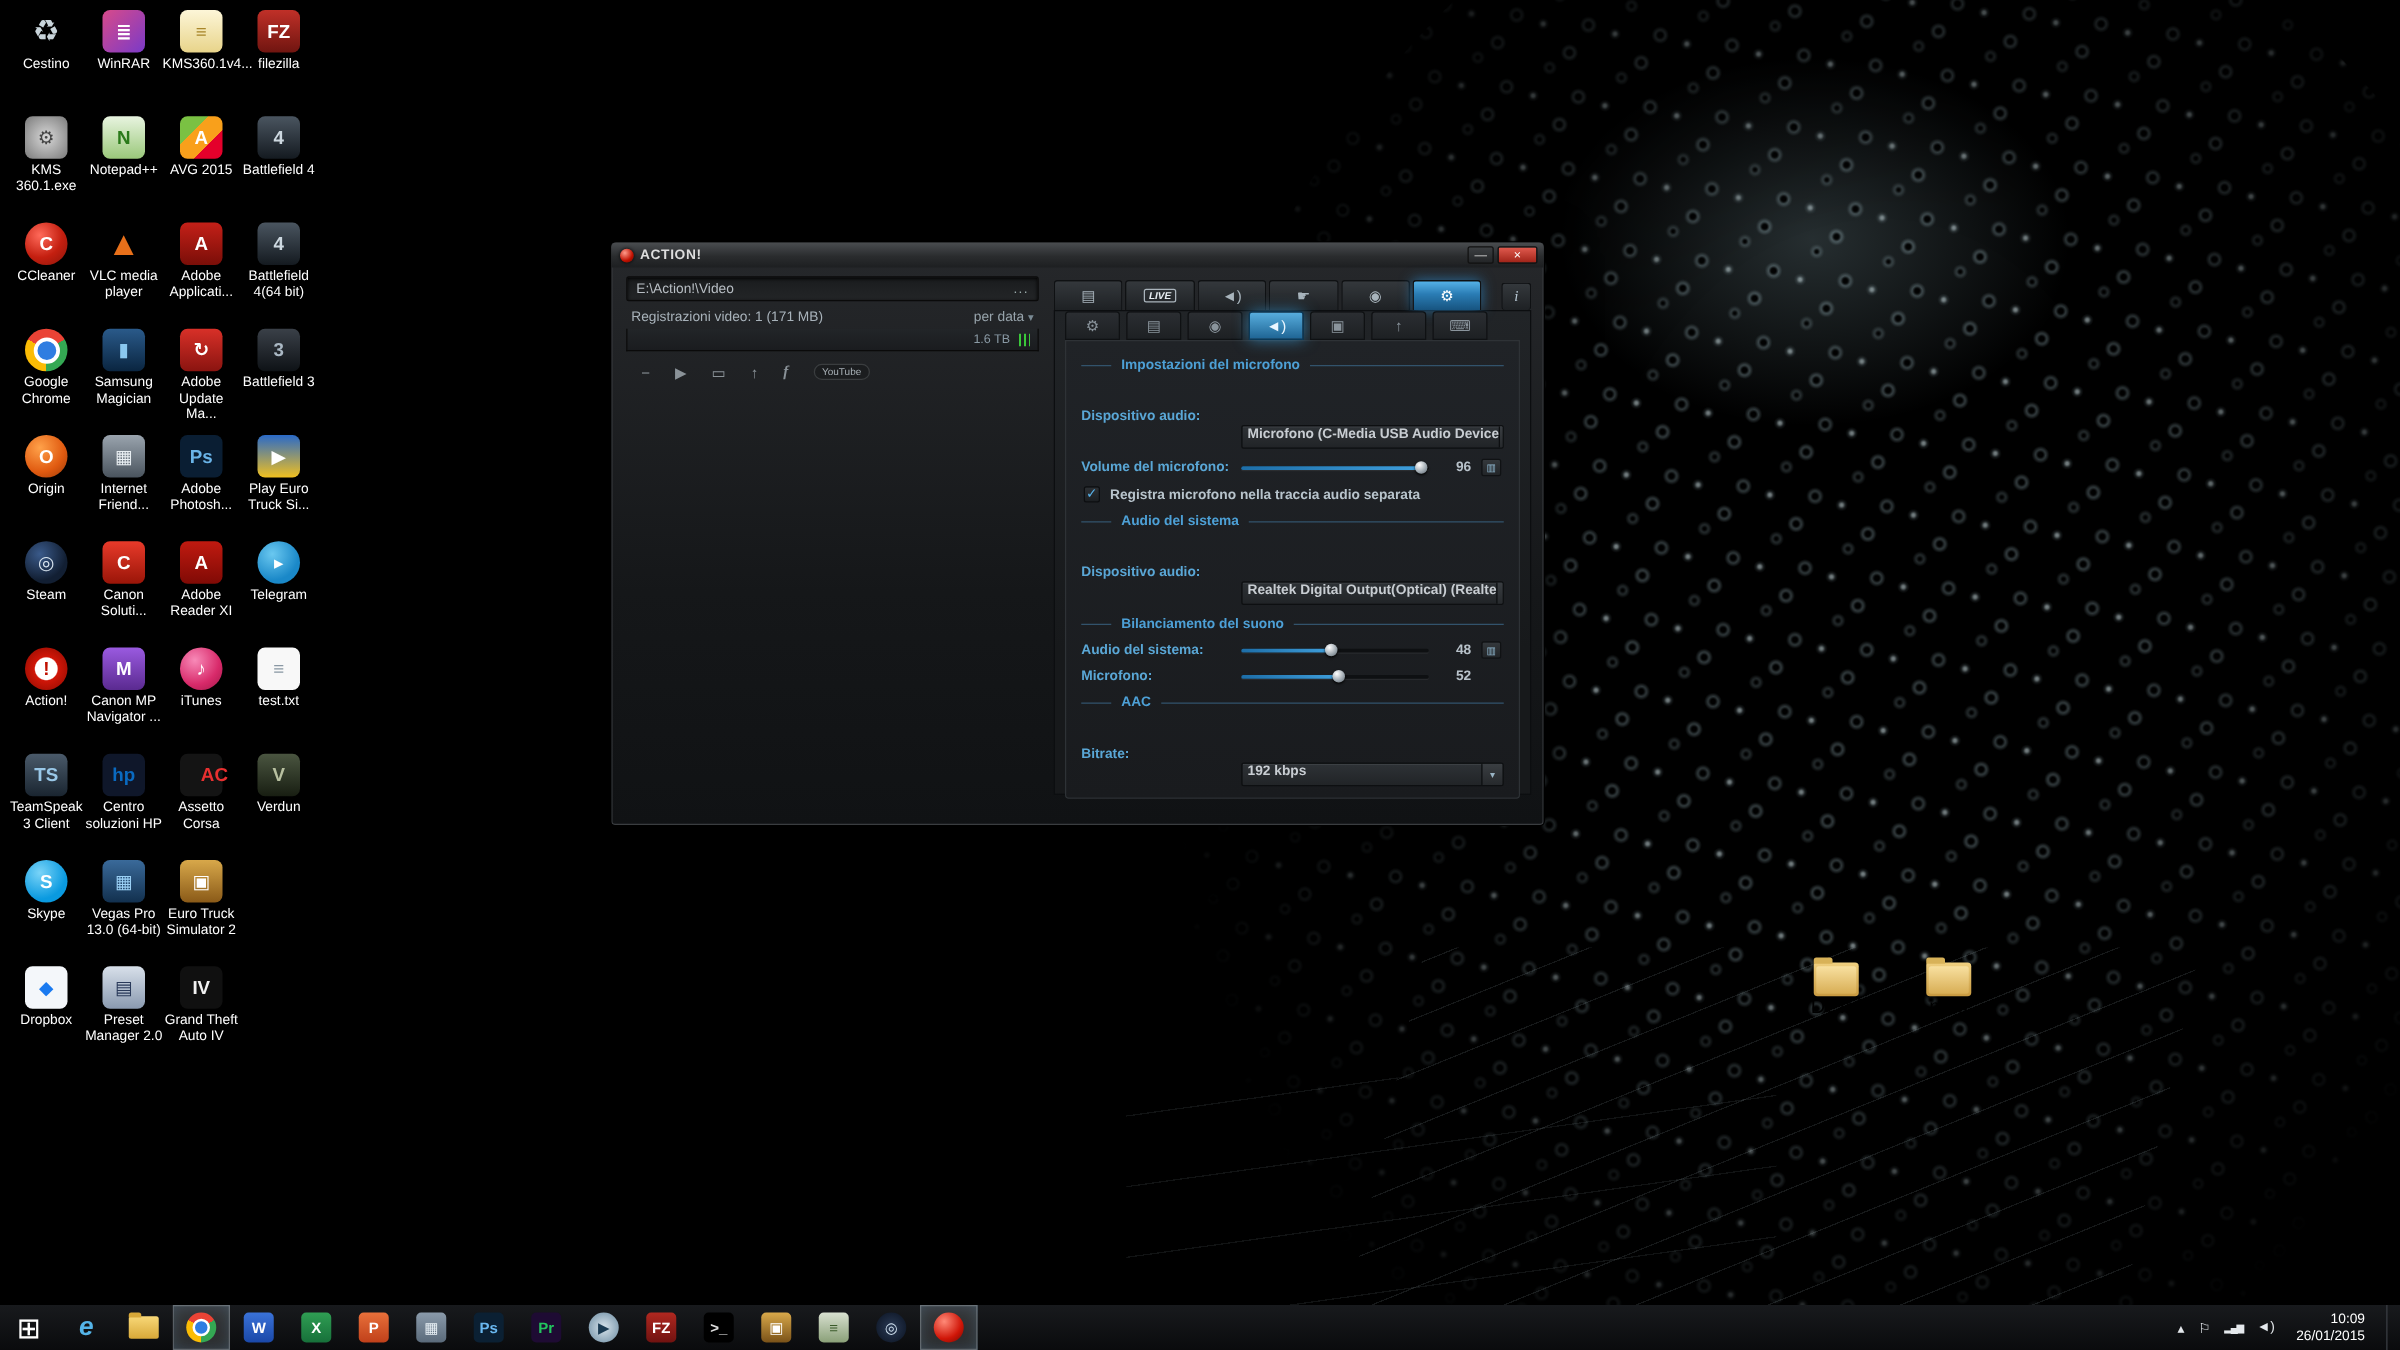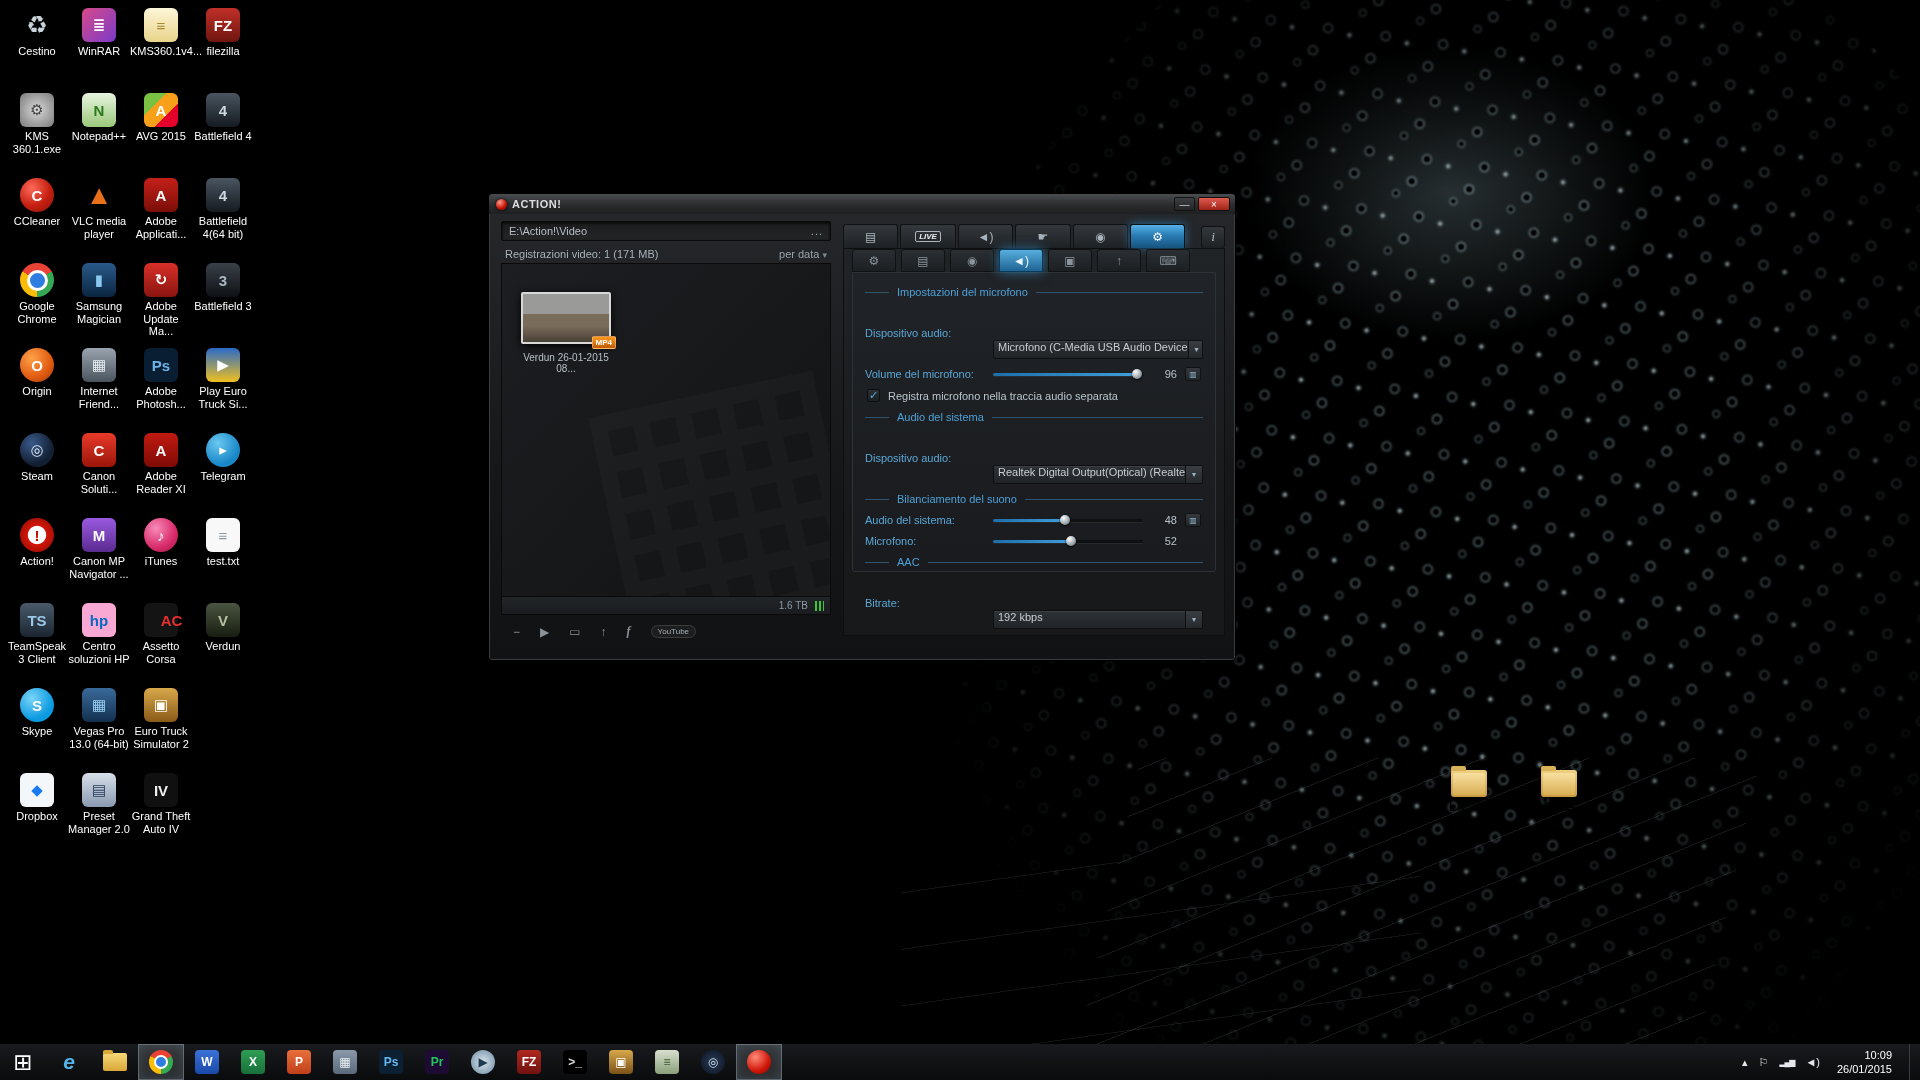--- a/index.html
+++ b/index.html
@@ -104,21 +104,21 @@
   .rtab.info { width:24px; margin-left:14px; font-family:"Liberation Serif","DejaVu Serif",serif; font-style:italic;
     color:#b8c8d4; border-radius:3px; height:22px; }
   .rbody { height:388px; background:linear-gradient(#212427,#17191b 70%); border:1px solid #0c0e10; }
   .page-title { color:#e8edf0; font-size:13px; padding:9px 0 9px 12px; }
   .subtabs { display:flex; gap:5px; padding:0 8px; }
   .subtab { width:44px; height:23px; display:flex; align-items:center; justify-content:center; color:#8a949c;
     font-size:12px; background:linear-gradient(#2b2e32,#1d2023); border:1px solid #0f1113; border-radius:3px 3px 0 0; cursor:pointer; }
   .subtab.active { color:#eaf6ff; background:linear-gradient(#58aede,#1e6494); border-color:#0a3a5a;
     box-shadow:0 0 12px rgba(60,160,220,.65); }
   .settings-box { margin:0 8px; background:linear-gradient(#202327,#191b1e); border:1px solid #2e3236;
-    border-radius:0 0 3px 3px; padding:4px 12px 14px; height:300px; }
+    border-radius:0 0 3px 3px; padding:4px 12px 14px; height:367px;font-weight:bold; }
   .sec-head { display:flex; align-items:center; gap:8px; color:#4da0d6; font-size:11px; margin:9px 0 7px; }
   .sec-head::before { content:''; width:24px; height:1px; background:#32536c; }
   .sec-head::after { content:''; flex:1; height:1px; background:#32536c; }
   .row { display:flex; align-items:center; margin:8px 0; font-size:11px; }
   .lab { width:128px; color:#5aa7d6; flex:none; }
   .dropdown { flex:1; height:19px; background:linear-gradient(#2e3236,#212427); border:1px solid #0d0f11;
     border-radius:2px; display:flex; align-items:flex-start; color:#c8cdd2; padding-left:4px; cursor:pointer;
     box-shadow:inset 0 1px 0 rgba(255,255,255,.07); overflow:hidden; white-space:nowrap;margin-top:34px; }
   .dd-btn { margin-left:auto; width:17px; height:100%; flex:none; background:linear-gradient(#3a3e42,#26292c);
     border-left:1px solid #0d0f11; display:flex; align-items:center; justify-content:center; color:#9ab4c4; font-size:8px; }
@@ -232,21 +232,21 @@
     </div>
     <div class="dicon">
       <span class="tile" style="background: linear-gradient(rgb(232, 58, 42), rgb(154, 21, 8)); color: rgb(255, 255, 255);">C</span>
       <span class="lbl">Canon Soluti...</span>
     </div>
     <div class="dicon">
       <span class="tile" style="background: linear-gradient(rgb(154, 90, 224), rgb(90, 42, 144)); color: rgb(255, 255, 255);">M</span>
       <span class="lbl">Canon MP Navigator ...</span>
     </div>
     <div class="dicon">
-      <span class="tile" style="background: #f9a8d4; color: rgb(10, 106, 192);">hp</span>
+      <span class="tile" style="background: #0f172a; color: rgb(10, 106, 192);">hp</span>
       <span class="lbl">Centro soluzioni HP</span>
     </div>
     <div class="dicon">
       <span class="tile" style="background: linear-gradient(rgb(58, 106, 154), rgb(18, 48, 78)); color: rgb(154, 208, 245);">▦</span>
       <span class="lbl">Vegas Pro 13.0 (64-bit)</span>
     </div>
     <div class="dicon">
       <span class="tile" style="background: linear-gradient(rgb(216, 224, 234), rgb(138, 154, 176)); color: rgb(42, 58, 90);">▤</span>
       <span class="lbl">Preset Manager 2.0</span>
     </div>
@@ -347,28 +347,20 @@
     <div class="pathbar">
       <span>E:\Action!\Video</span>
       <span class="path-more">...</span>
     </div>
     <div class="list-head">
       <span>Registrazioni video: 1 (171 MB)</span>
       <span class="sort">
         <span>per data</span>
         <span class="caret">▾</span>
       </span>
-    </div>
-    <div class="list-body">
-      <div class="thumb-card">
-        <div class="thumb">
-          <span class="mp4-badge">MP4</span>
-        </div>
-        <div class="thumb-label">Verdun 26-01-2015 08...</div>
-      </div>
     </div>
     <div class="storagebar">
       <span>1.6 TB</span>
       <span class="eq"></span>
     </div>
     <div class="ltoolbar">
       <span class="tool">−</span>
       <span class="tool">▶</span>
       <span class="tool">▭</span>
       <span class="tool">↑</span>

